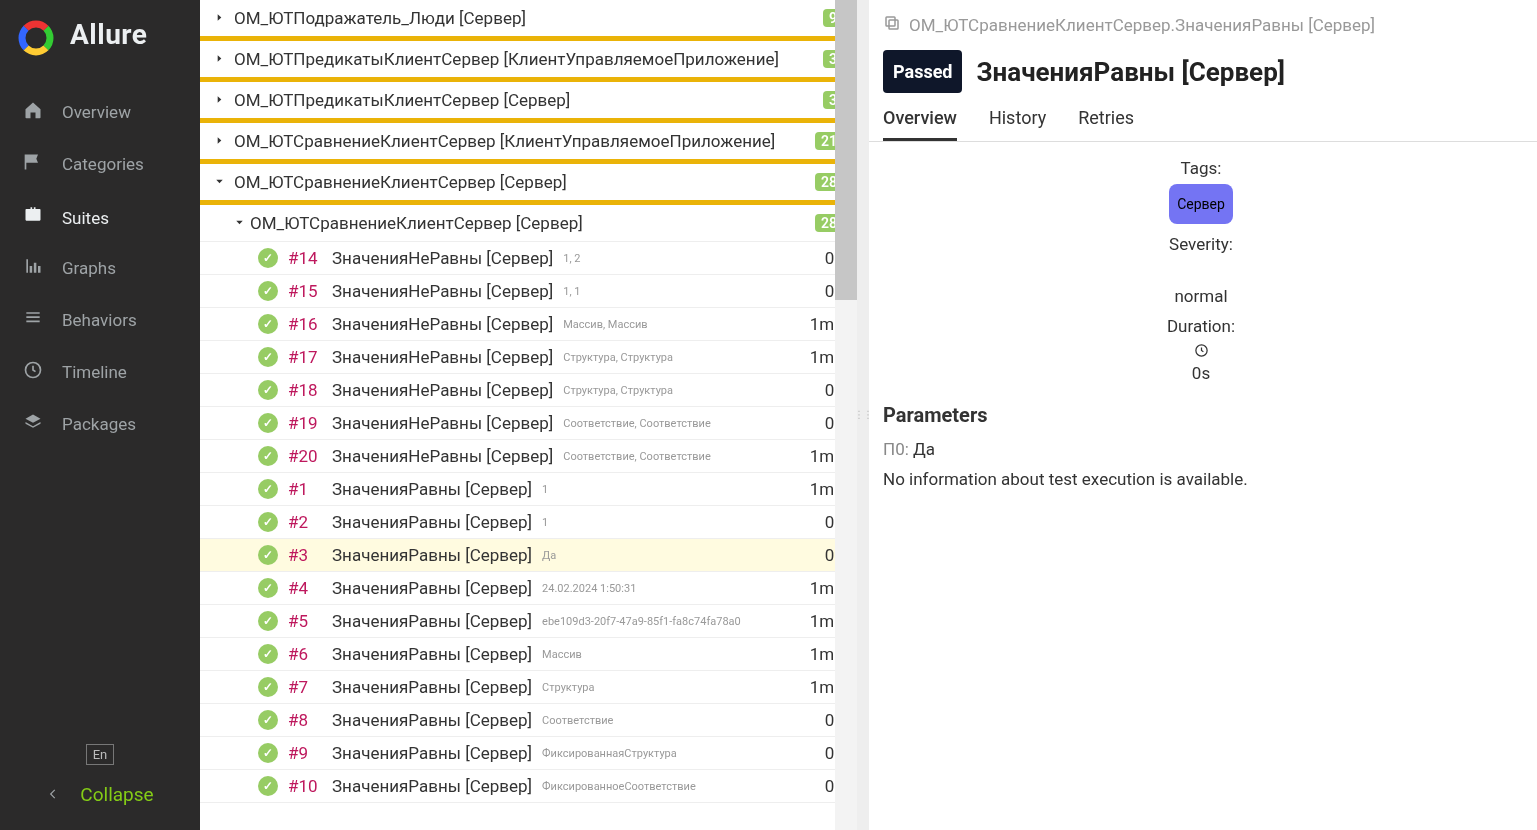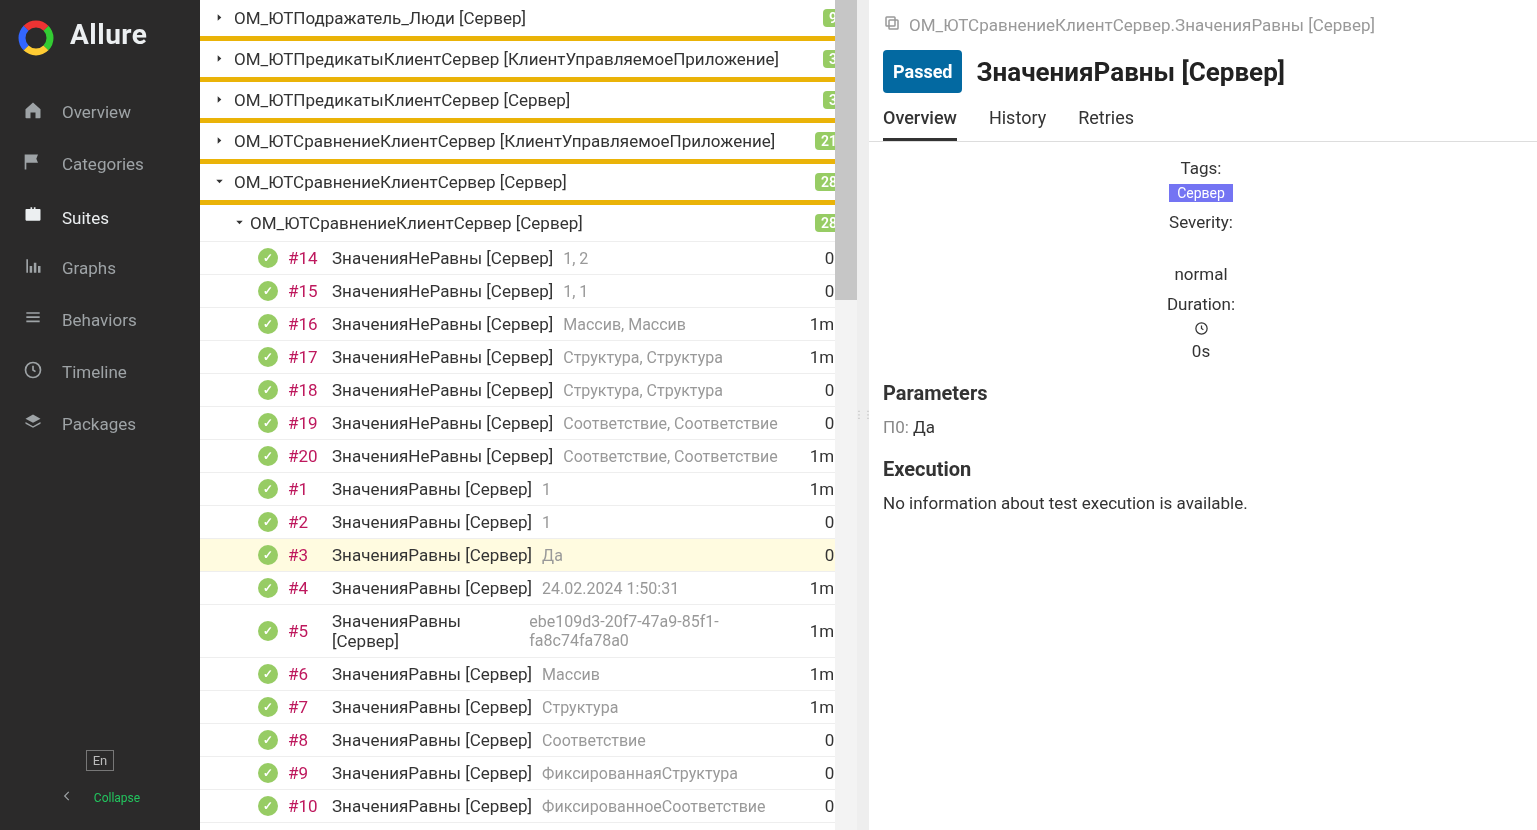--- a/index.html
+++ b/index.html
@@ -14,54 +14,54 @@
   .nav-item { display:flex; align-items:center; gap:18px; padding:14px 18px 14px 22px; color:#9ea3a6; font-size:17px; cursor:pointer; position:relative;}
   .nav-item.active { color:#eceff1; }
   .nav-item.active::after { content:""; position:absolute; right:0; top:0; bottom:0; width:4px; background:#5f9ea0; background:#6cc; background:#64c0aa; }
   .nav-item.active::after { background:#6c7; background:#6cc; }
   .nav-item.active::after { background:#fff0; }
   .nav-item.active { background:transparent; }
   .nav-icon { width:22px; text-align:center; font-size:18px; color:inherit; }
   .nav-item.active .nav-icon, .nav-item.active span { color:#eceff1; }
   .sidebar-footer { padding:12px 0 24px 0; display:flex; flex-direction:column; align-items:center; gap:18px;}
   .lang-badge { border:1px solid #777; color:#bbb; padding:2px 6px; border-radius:0; font-size:13px; cursor:pointer;}
-  .collapse { display:flex; align-items:center; gap:20px; color:#22c55e; font-size:12px; cursor:pointer;}
+  .collapse { display:flex; align-items:center; gap:20px; color:#84cc16; font-size:19px; cursor:pointer;}
   
   .middle { width:657px; border-right:4px solid #eee; border-right:none; position:relative; overflow:hidden; background:#fff;}
   .tree { padding:0 0 0 0; }
   .group { display:flex; align-items:center; padding:8px 14px 8px 14px; border-bottom:5px solid #eab308; cursor:pointer; font-size:17px; color:#333;}
   .group .chev { width:14px; margin-right:6px; font-size:13px; color:#333; }
   .group .gname { flex:1; padding-right:8px;}
   .badge { background:#97cc64; color:#fff; border-radius:4px; padding:1px 6px; font-size:14px; font-weight:600; min-width:20px; text-align:center;}
   .subgroup { display:flex; align-items:center; padding:8px 14px 8px 34px; border-bottom:1px solid #eee; cursor:pointer; font-size:17px;}
   .subgroup .chev { width:14px; margin-right:2px; font-size:13px;}
   .subgroup .gname { flex:1; }
   .test-row { display:flex; align-items:center; padding:6px 14px 6px 58px; border-bottom:1px solid #eee; cursor:pointer; font-size:17px; gap:10px; }
   .test-row.selected { background:#fff8dc; background:#fffde7; background:#fffbe0; }
   .status-dot { width:20px; height:20px; border-radius:50%; background:#97cc64; display:flex; align-items:center; justify-content:center; flex:0 0 20px;}
   .status-dot::after { content:"✓"; color:#fff; font-size:12px; font-weight:700;}
   .tnum { color:#be185d; min-width:34px; }
   .tname { color:#333; }
-  .tparams { color:#999; font-size:16px; }
+  .tparams { color:#999; font-size:11px; }
   .tdur { margin-left:auto; color:#333; }
   .middle-scroll { position:absolute; right:0; top:0; bottom:0; width:22px; background:#f3f3f3;}
   .middle-thumb { position:absolute; right:0; top:0; width:22px; height:300px; background:#c6c6c6; border-radius:0;}
   
   .right { flex:1; padding:0 0 0 0; position:relative; }
   .crumb { display:flex; align-items:center; gap:8px; color:#999; font-size:17px; padding:14px 18px 4px 14px;}
   .crumb svg{width:18px;height:18px;stroke:#999;}
   .title-row { display:flex; align-items:center; gap:14px; padding:10px 18px 4px 14px;}
-  .passed { background:#0369a1; color:#fff; font-weight:700; padding:11px 10px; border-radius:4px; font-size:18px;}
+  .passed { background:#0f172a; color:#fff; font-weight:700; padding:11px 10px; border-radius:4px; font-size:18px;}
   .title { font-size:26px; font-weight:700; color:#222;}
   .tabs { display:flex; gap:32px; padding:10px 18px 0 14px; border-bottom:1px solid #ddd;}
   .tab { padding:0 0 10px 0; font-size:18px; color:#333; cursor:pointer;}
   .tab.active { border-bottom:3px solid #333; font-weight:500;}
   .meta { padding:16px 18px 4px 14px; display:flex; flex-direction:column; gap:10px; font-size:17px; color:#333;}
   .meta-row{display:flex;align-items:center;gap:6px;flex-direction:column;}
-  .tag-badge { background:#4a6bdf; background:#6c7bd8; background:#6e7ff3; background:#6b7bd8; color:#ffffff; padding:1px 8px; border-radius:0; font-size:14px;}
+  .tag-badge { background:#4a6bdf; background:#6c7bd8; background:#6e7ff3; background:#6b7bd8; color:#000000; padding:12px 8px; border-radius:8px; font-size:14px;}
   .tag-badge { background:#7474f3; }
   .clock{width:15px;height:15px;display:inline-block;vertical-align:-2px;}
   .sect { font-size:20px; font-weight:700; padding:16px 22px 6px 14px;}
   .sect-body { padding:6px 18px 4px 14px; font-size:17px; color:#333;}
   .dim{color:#888;}
   
   .divider { width:12px; background:#eee; position:relative; cursor:col-resize;}
   .divider .dots{position:absolute;top:50%;left:50%;transform:translate(-50%,-50%);color:#bbb;font-size:10px;line-height:4px;letter-spacing:-1px;}
   .nav-item.active{border-right:4px solid #1abc9c00;}
   
@@ -373,16 +373,15 @@
               <path d="M12 7v5l3 2"></path>
             </svg>
         </span>
         <span>0s</span>
       </div>
     </div>
     <div class="sect">Parameters</div>
     <div class="sect-body">
       <span class="dim">П0</span><span class="dim">: </span><span>Да</span>
     </div>
-    <div class="sect">Execution</div>
     <div class="sect-body">No information about test execution is available.</div>
   </section>
 </div>
 
 </body></html>

